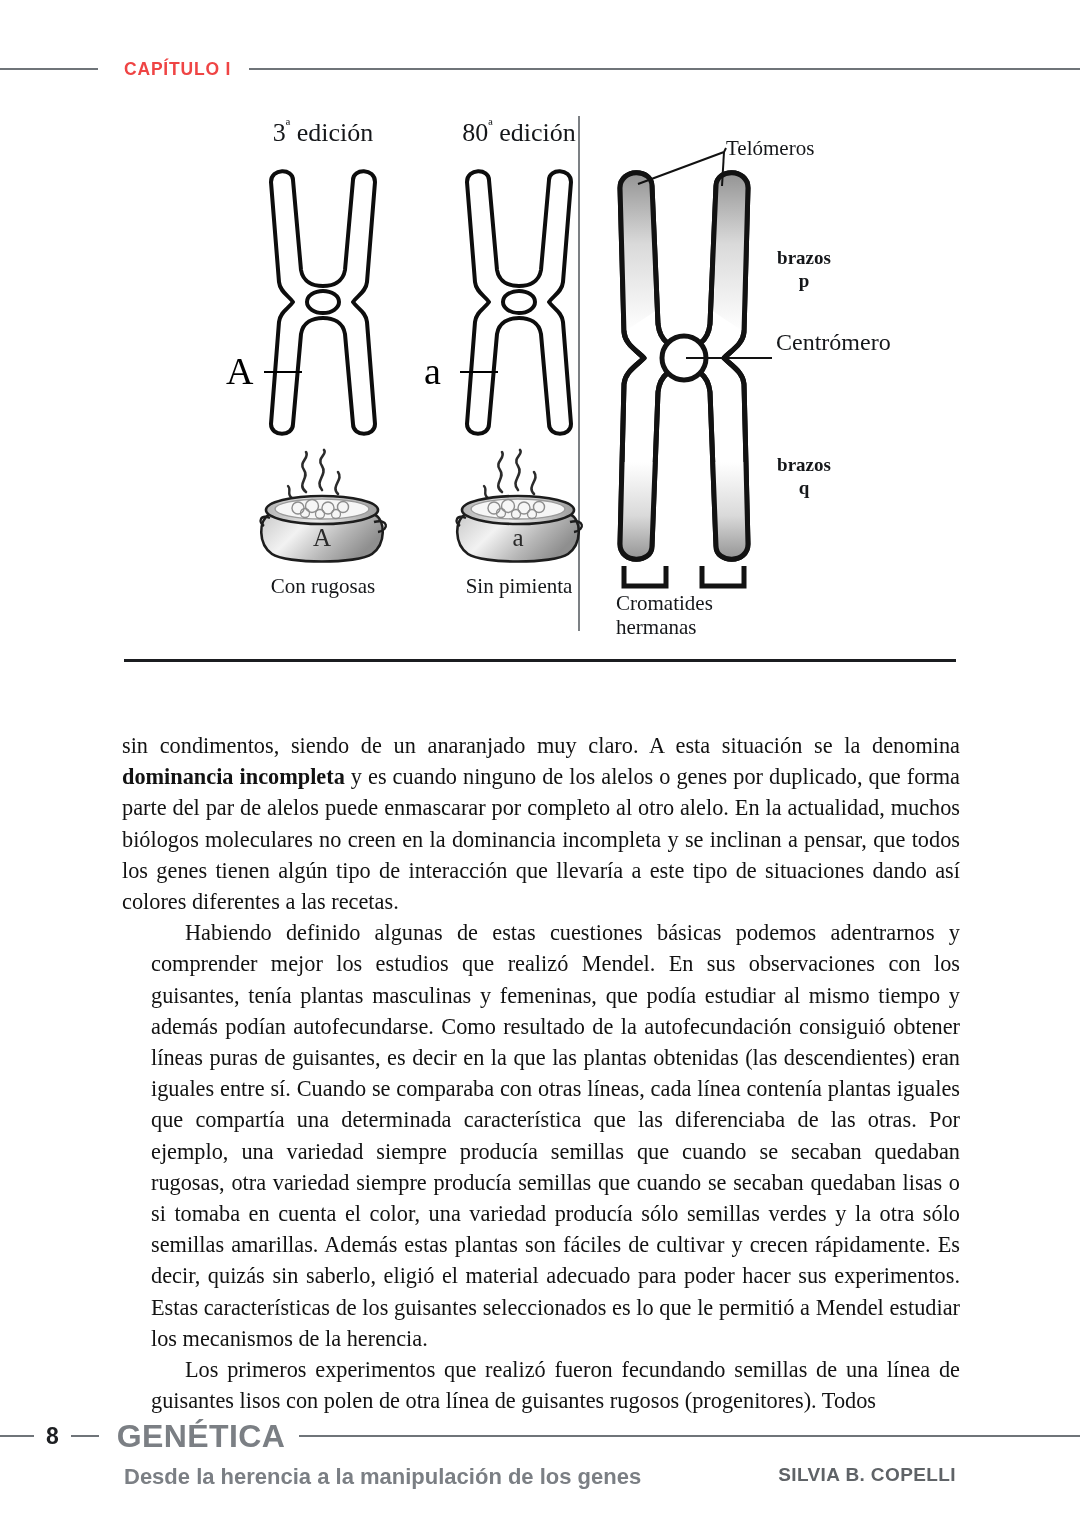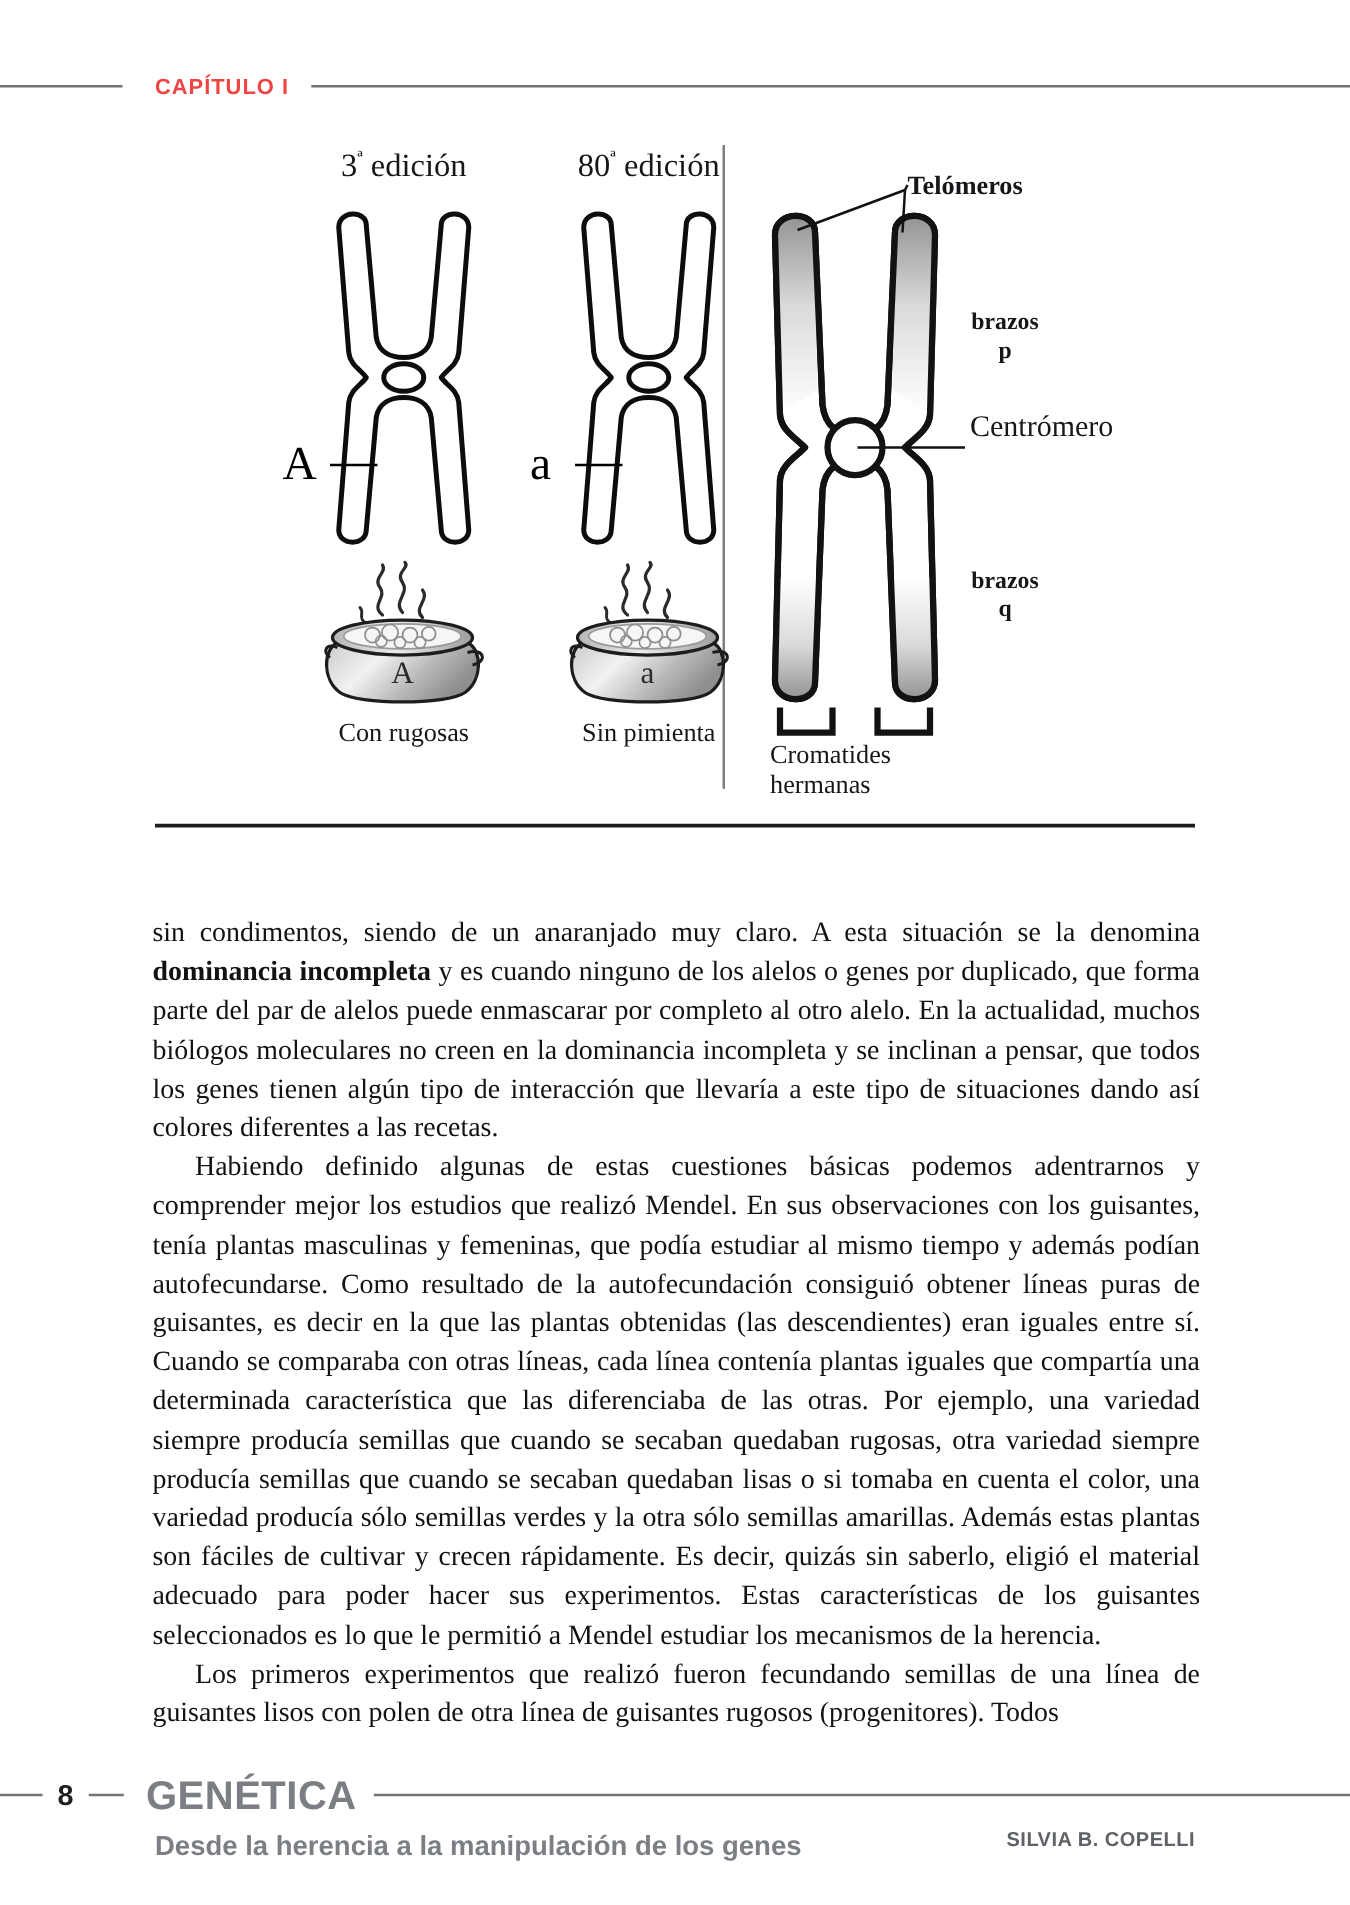--- a/index.html
+++ b/index.html
@@ -149,21 +149,20 @@
   }
   .lbl {
     position: absolute;
     color: #15171a;
     white-space: nowrap;
   }
   .lbl-telomeros {
     left: 132px;
     top: 32px;
     font-size: 21px;
-    font-weight: bold;
   }
   .lbl-centromero {
     left: 182px;
     top: 225px;
     font-size: 24px;
   }
   .lbl-brazos-p {
     left: 165px;
     top: 143px;
     font-size: 19px;
@@ -223,21 +222,21 @@
     left: 122px;
     top: 730px;
     width: 838px;
     font-size: 22.3px;
     line-height: 31.2px;
     text-align: justify;
     color: #121212;
     font-family: "Liberation Serif", "DejaVu Serif", serif;
   }
   .body-text p { margin: 0; }
-  .body-text p.indent { text-indent: 34px; }
+  .body-text p.indent { text-indent: 34px; margin-left: 29px; }
   .body-text b { font-weight: bold; }
 
   
   .page-footer {
     position: absolute;
     left: 0;
     top: 1418px;
     width: 1080px;
     height: 106px;
   }
@@ -291,21 +290,21 @@
     font-size: 22px;
     color: #7b7f84;
     white-space: nowrap;
   }
   .foot-author {
     position: absolute;
     right: 124px;
     top: 0;
     font-family: "Liberation Sans", "DejaVu Sans", sans-serif;
     font-weight: bold;
-    font-size: 16px;
+    font-size: 19px;
     letter-spacing: 0.4px;
     color: #5f6367;
     white-space: nowrap;
   }
 </style>
 </head>
 <body>
 
 <div class="page-header">
   <div class="hdr-rule-left"></div>

